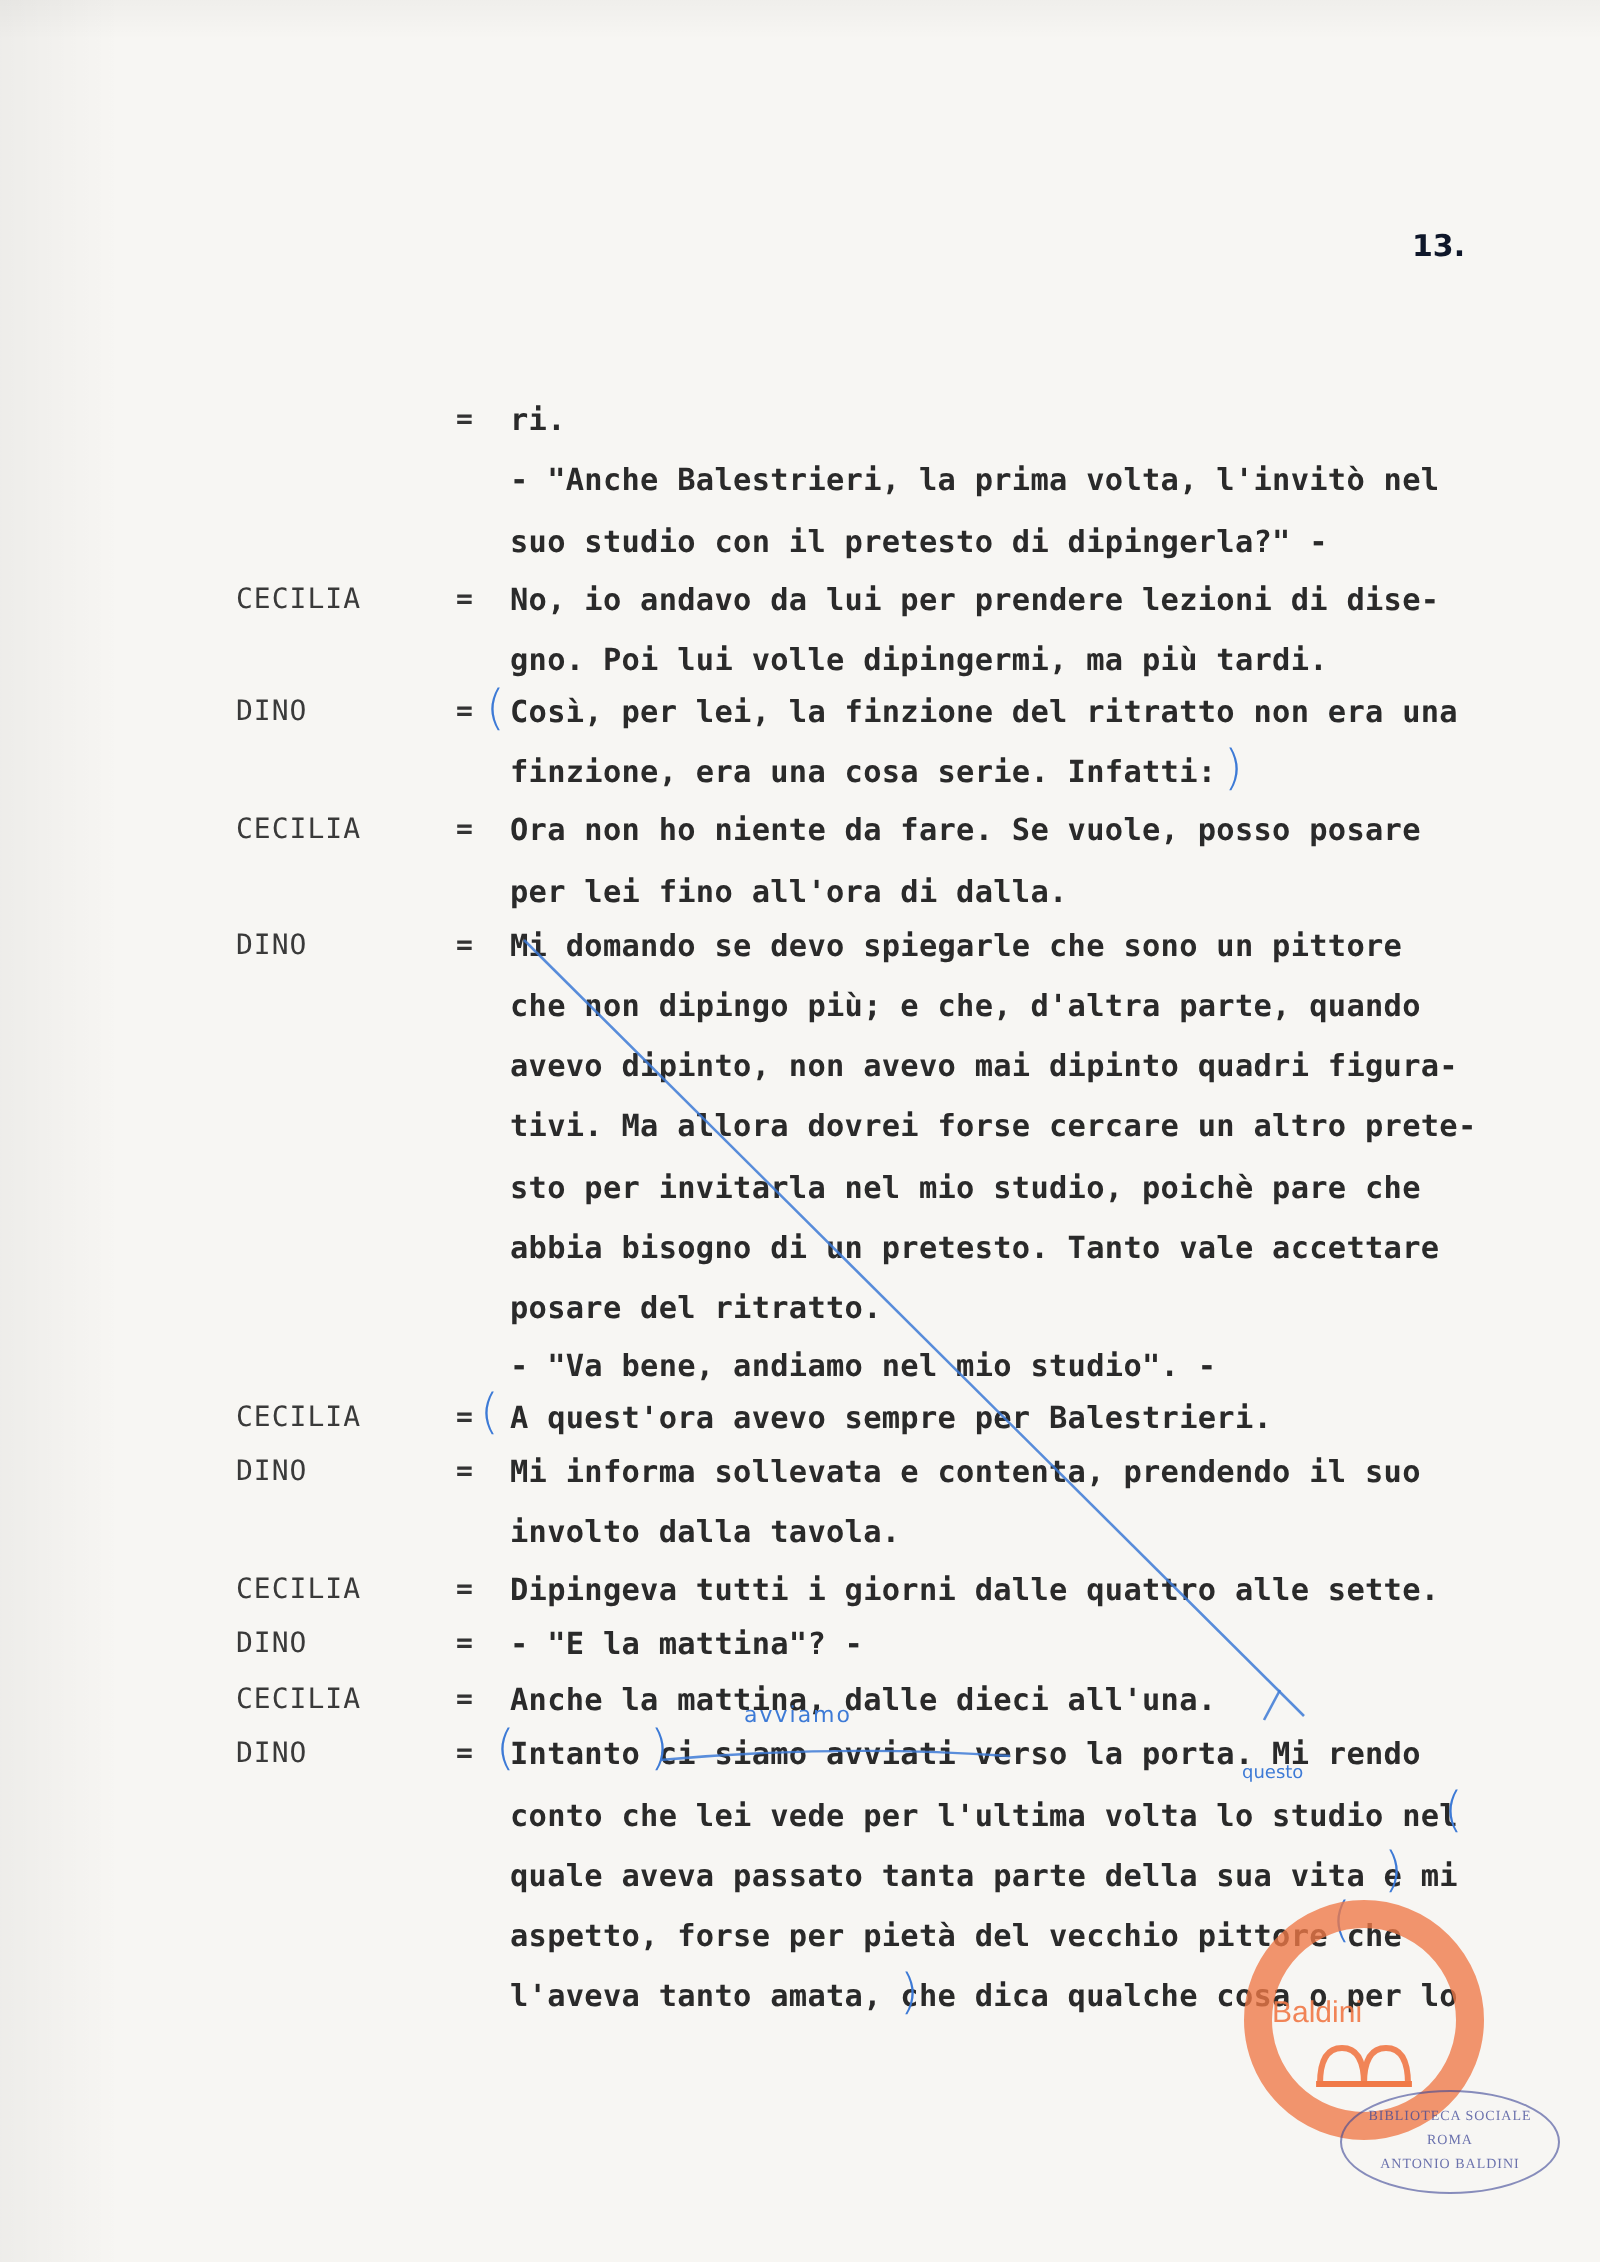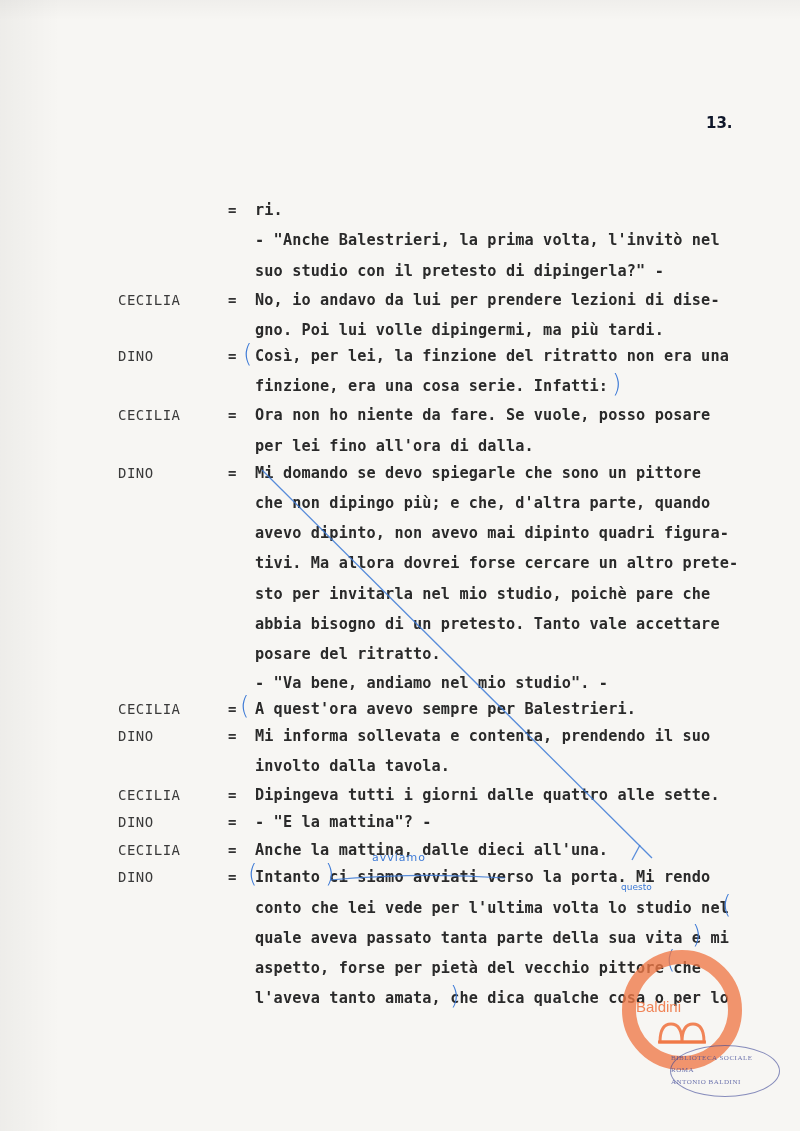--- a/index.html
+++ b/index.html
@@ -29,21 +29,21 @@
     .text { position:absolute; left:255px; }
     .ink { position:absolute; color:#3d7ad6; font-family:"DejaVu Sans","Liberation Sans",sans-serif; }
     .bracket { position:absolute; color:#3d7ad6; font-family:"DejaVu Sans","Liberation Sans",sans-serif; font-size:24px; font-weight:200; line-height:24px; }
     .watermark { position:absolute; left:622px; top:950px; width:120px; height:120px; border-radius:50%;
       border:14px solid rgba(240,120,70,0.78); box-sizing:border-box; }
     .wm-text { position:absolute; left:0; width:100%; top:34px; text-align:left;
       font-family:"Liberation Sans",sans-serif; font-size:15px; color:rgba(240,120,70,0.9); }
     .wm-logo { position:absolute; left:22px; top:56px; width:48px; height:24px; }
     .stamp { position:absolute; left:670px; top:1045px; width:110px; height:52px; border:1.5px solid rgba(60,70,150,0.6);
       border-radius:50%; box-sizing:border-box; }
-    .stamp div { position:absolute; width:100%; font-family:"Liberation Serif",serif;
+    .stamp div { position:absolute; width:100%; text-align:center; font-family:"Liberation Serif",serif;
       font-size:7px; color:rgba(60,70,150,0.75); letter-spacing:0.5px; }
   </style>
 </head>
 <body>
 
 <div class="page-shadow"></div>
 
 <div class="page-number">13.</div>
 
 <div id="lines">

